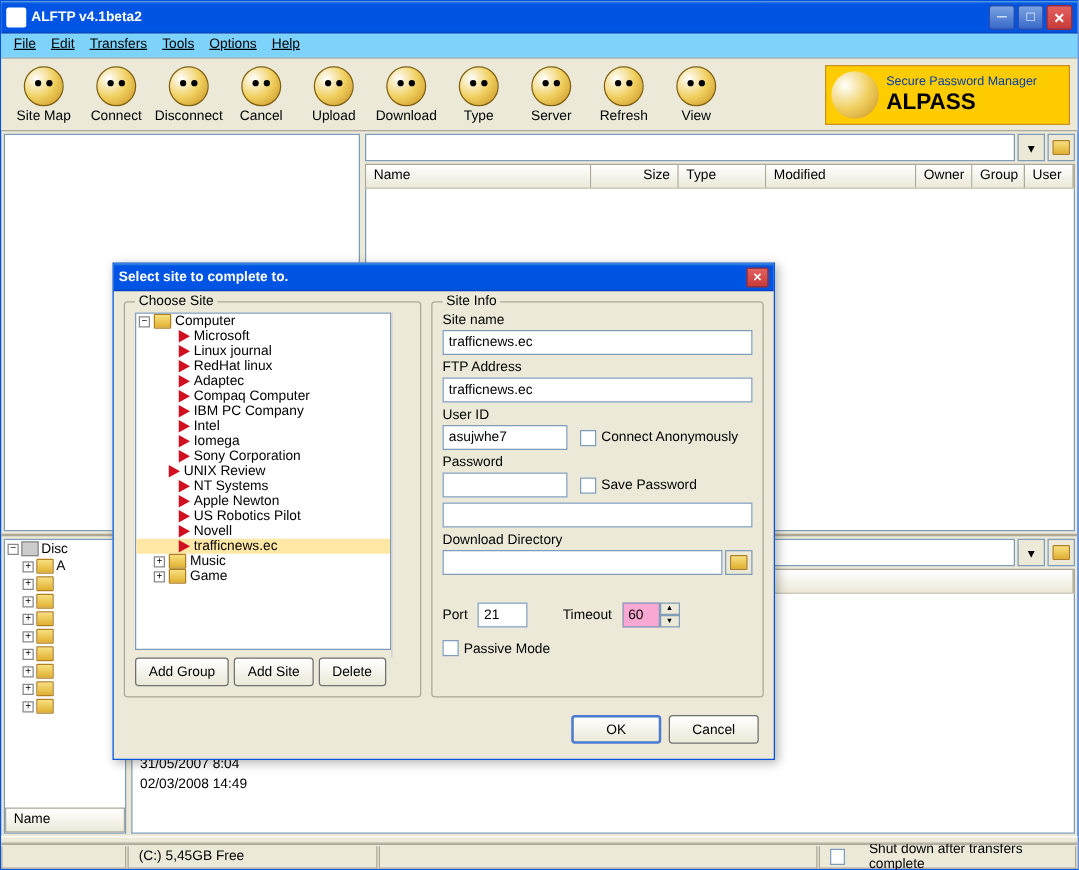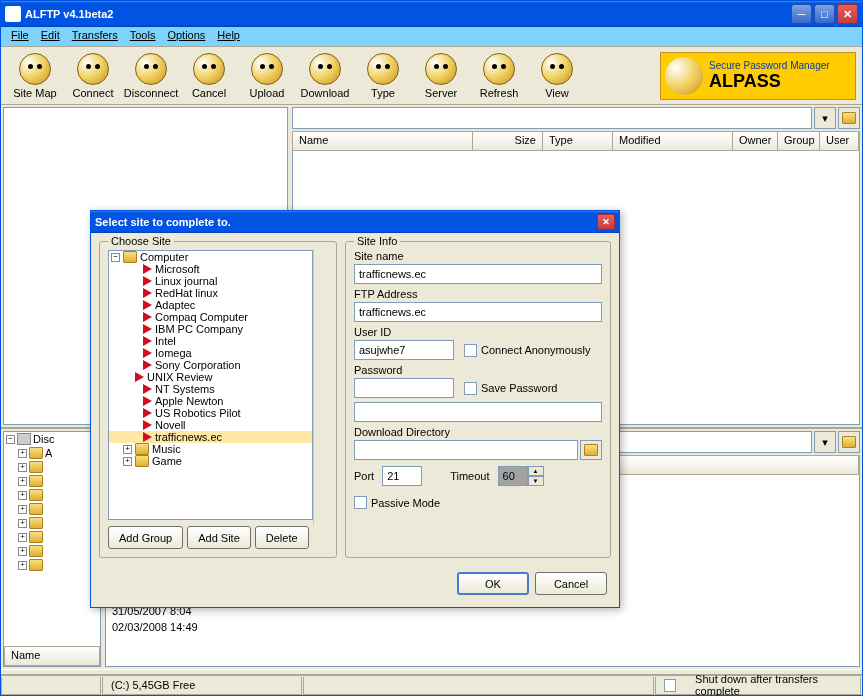--- a/index.html
+++ b/index.html
@@ -70,24 +70,24 @@
 .arrow-icon { width: 0; height: 0; border-top: 5px solid transparent; border-bottom: 5px solid transparent; border-left: 9px solid #d01020; }
 .btn-row { display: flex; gap: 4px; }
 .btn { height: 23px; padding: 0 10px; background: linear-gradient(to bottom, #fff, #ece9d8); border: 1px solid #707070; border-radius: 3px; cursor: pointer; display: flex; align-items: center; justify-content: center; }
 .btn.default { border: 2px solid #4a7bd0; }
 .form-row { margin-bottom: 4px; }
 .form-label { display: block; margin-bottom: 2px; }
 .form-input { width: 100%; height: 20px; border: 1px solid #7f9db9; background: white; padding: 0 4px; }
 .form-input.narrow { width: 100px; display: inline-block; }
 .checkbox-row { display: flex; align-items: center; gap: 4px; }
 .cb { width: 13px; height: 13px; border: 1px solid #7f9db9; background: white; }
-.port-row { display: flex; align-items: center; gap: 8px; margin-top: 6px; }
+.port-row { display: flex; align-items: center; gap: 8px; margin-top: 22px; }
 .port-input { width: 40px; height: 20px; border: 1px solid #7f9db9; background: white; padding: 0 4px; }
 .spinner { display: flex; }
-.spin-input { width: 30px; height: 20px; border: 1px solid #7f9db9; background: #a3a3a3; padding: 0 4px; }
+.spin-input { width: 30px; height: 20px; border: 1px solid #7f9db9; background: #f9a8d4; padding: 0 4px; }
 .spin-btns { display: flex; flex-direction: column; }
 .spin-btn { width: 16px; height: 10px; background: #ece9d8; border: 1px solid #7f9db9; font-size: 6px; display: flex; align-items: center; justify-content: center; cursor: pointer; }
 .dl-row { display: flex; gap: 2px; }
 .dl-row .form-input { flex: 1; }
 .folder-btn { width: 22px; height: 20px; border: 1px solid #7f9db9; background: #ece9d8; display: flex; align-items: center; justify-content: center; cursor: pointer; }
 .dialog-footer { padding: 6px 12px 12px; display: flex; justify-content: flex-end; gap: 6px; }
 .close-x { width: 18px; height: 16px; background: linear-gradient(to bottom,#e36160,#c83b38); color: white; border: 1px solid #a82a2a; border-radius: 2px; display: flex; align-items: center; justify-content: center; cursor: pointer; font-size: 9px; font-weight: bold; }
 .scrollbar-v { width: 16px; background: #ece9d8; border-left: 1px solid #ccc; }
 </style>
 </head>

